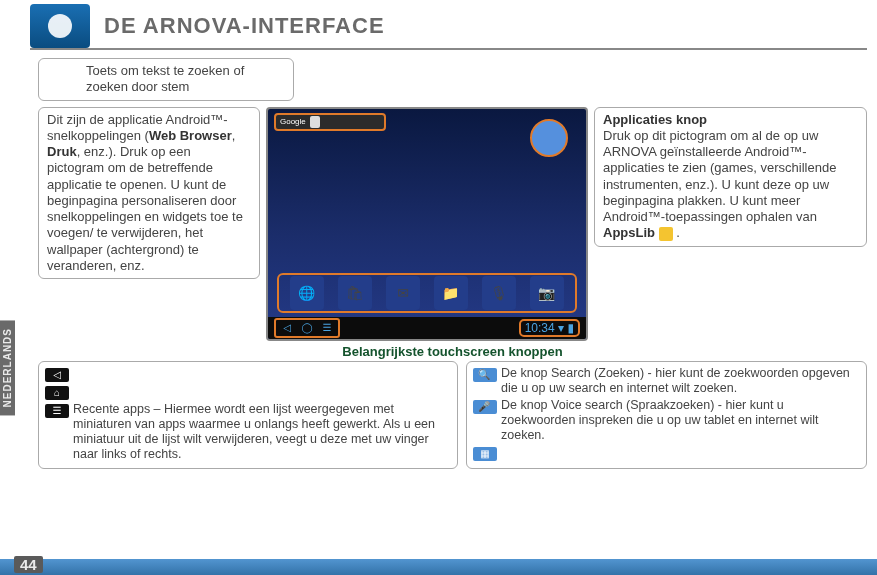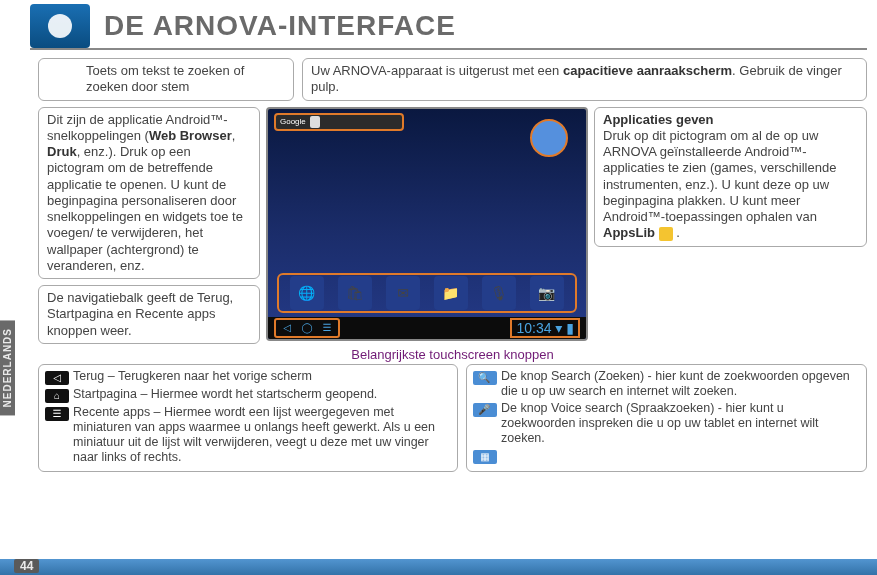--- a/index.html
+++ b/index.html
@@ -32,21 +32,21 @@
   .header-icon::after {
     content: "";
     position: absolute;
     width: 24px; height: 24px;
     background: #fff;
     border-radius: 50%;
     left: 18px; top: 10px;
     opacity: .9;
   }
   .header-title {
-    font-size: 28px;
+    font-size: 22px;
     font-weight: bold;
     letter-spacing: 1px;
     color: #6a6a6a;
     font-family: "Arial Black", Arial, sans-serif;
     text-transform: uppercase;
   }
   .side-tab {
     position: absolute;
     left: 0;
     top: 320px;
@@ -88,21 +88,21 @@
     border: 2px solid #888;
     border-radius: 4px;
     height: 234px;
     background: linear-gradient(#0a1840, #1b2d6b 55%, #243a88);
     position: relative;
     overflow: hidden;
   }
   .screenshot .searchbar {
     position: absolute;
     top: 4px; left: 6px;
-    width: 130px; height: 18px;
+    width: 112px; height: 18px;
     background: #2b2b2b;
     border: 2px solid #e07a2a;
     border-radius: 4px;
     display: flex; align-items: center;
     padding: 0 4px;
     gap: 4px;
   }
   .searchbar .g { color:#fff; font-size:8px; }
   .searchbar .mic {
     width: 10px; height: 12px; background:#ddd; border-radius:2px;
@@ -130,34 +130,34 @@
     position: absolute;
     bottom: 0; left: 0; right: 0;
     height: 22px;
     background: #0c0c0c;
     display: flex; align-items: center;
     padding: 0 6px;
     justify-content: space-between;
   }
   .sb-left { display:flex; gap:6px; border:2px solid #e07a2a; border-radius:3px; padding:1px 4px;}
   .sb-icon { width: 14px; height: 14px; color:#4aa3e0; font-size:10px; display:flex;align-items:center;justify-content:center;}
-  .sb-right { border:2px solid #e07a2a; border-radius:0; padding:0 4px; color:#4aa3e0; font-size:14px;}
+  .sb-right { border:2px solid #e07a2a; border-radius:5px; padding:0 4px; color:#4aa3e0; font-size:12px;}
   .starfield::before {
     content:"";
     position:absolute;
     width:34px;height:34px;border-radius:50%;
     background:#5590dd;
     right:18px; top:10px;
     border:2px solid #e07a2a;
   }
   .subheading {
     text-align: center;
-    font-weight: normal;
+    font-weight: bold;
     margin: 3px 0 2px;
-    color: #701a75;
+    color: #14532d;
   }
   .bottom-row {
     display: flex;
     gap: 8px;
   }
   .btm-box {
     border: 1px solid #aaa;
     border-radius: 6px;
     padding: 4px 6px;
     line-height: 1.2;
@@ -184,21 +184,21 @@
   .footer {
     position:absolute; bottom:0; left:0; right:0;
     height: 16px;
     background: linear-gradient(#5295d0,#3372a8);
     display:flex; align-items:center;
     padding-left: 28px;
   }
   .pagenum {
     position:absolute; left:14px; bottom:2px;
     background:#5a5a5a; color:#eaeaea;
-    font-size:12px; padding:0 6px; border-radius:2px;
+    font-size:15px; padding:0 6px; border-radius:2px;
     font-weight:bold;
   }
   .appslib {
     display:inline-block; width:14px;height:14px;
     background:#f4c430; border-radius:2px; vertical-align:middle;
   }
 </style>
 </head>
 <body>
 
@@ -206,31 +206,27 @@
 
 <div class="header">
   <div class="header-icon"></div>
   <div class="header-title">DE ARNOVA-INTERFACE</div>
 </div>
 
 <div class="content">
 
   <div class="row">
     <div class="box box-left-top">Toets om tekst te zoeken of zoeken door stem</div>
-    <div class="box box-right-top">
-      <span>Uw ARNOVA-apparaat is uitgerust met een </span><b>capacitieve aanraakscherm</b><span>. Gebruik de vinger pulp.</span>
-    </div>
   </div>
 
   <div class="grid3">
     <div class="col-left">
       <div class="box">
         <span>Dit zijn de applicatie Android™-snelkoppelingen (</span><b>Web Browser</b><span>, </span><b>Druk</b><span>, enz.). Druk op een pictogram om de betreffende applicatie te openen. U kunt de beginpagina personaliseren door snelkoppelingen en widgets toe te voegen/ te verwijderen, het wallpaper (achtergrond) te veranderen, enz.</span>
       </div>
-      <div class="box">De navigatiebalk geeft de Terug, Startpagina en Recente apps knoppen weer.</div>
     </div>
 
     <div class="col-mid">
       <div class="screenshot starfield">
         <div class="searchbar">
           <span class="g">Google</span>
           <span class="mic"></span>
         </div>
         <div class="appdock">
           <div class="app">🌐</div>
@@ -248,38 +244,36 @@
           </div>
           <div class="sb-right">
             <span>10:34</span> ▾ ▮
           </div>
         </div>
       </div>
     </div>
 
     <div class="col-right">
       <div class="box">
-        <b>Applicaties geven</b><br>
+        <b>Applicaties knop</b><br>
         <span>Druk op dit pictogram om al de op uw ARNOVA geïnstalleerde Android™-applicaties te zien (games, verschillende instrumenten, enz.). U kunt deze op uw beginpagina plakken. U kunt meer Android™-toepassingen ophalen van </span><b>AppsLib</b>
         <span class="appslib"></span><span> .</span>
       </div>
     </div>
   </div>
 
   <div class="subheading">Belangrijkste touchscreen knoppen</div>
 
   <div class="bottom-row">
     <div class="btm-box btm-left">
       <div class="item">
           <div class="ico ico-back">◁</div>
-          <div>Terug – Terugkeren naar het vorige scherm</div>
         </div>
       <div class="item">
           <div class="ico ico-home">⌂</div>
-          <div>Startpagina – Hiermee wordt het startscherm geopend.</div>
         </div>
       <div class="item">
           <div class="ico ico-recent">☰</div>
           <div>Recente apps – Hiermee wordt een lijst weergegeven met miniaturen van apps waarmee u onlangs heeft gewerkt. Als u een miniatuur uit de lijst wilt verwijderen, veegt u deze met uw vinger naar links of rechts.</div>
         </div>
     </div>
     <div class="btm-box btm-right">
       <div class="item">
           <div class="ico ico-search">🔍</div>
           <div>De knop Search (Zoeken) - hier kunt de zoekwoorden opgeven die u op uw search en internet wilt zoeken.</div>

